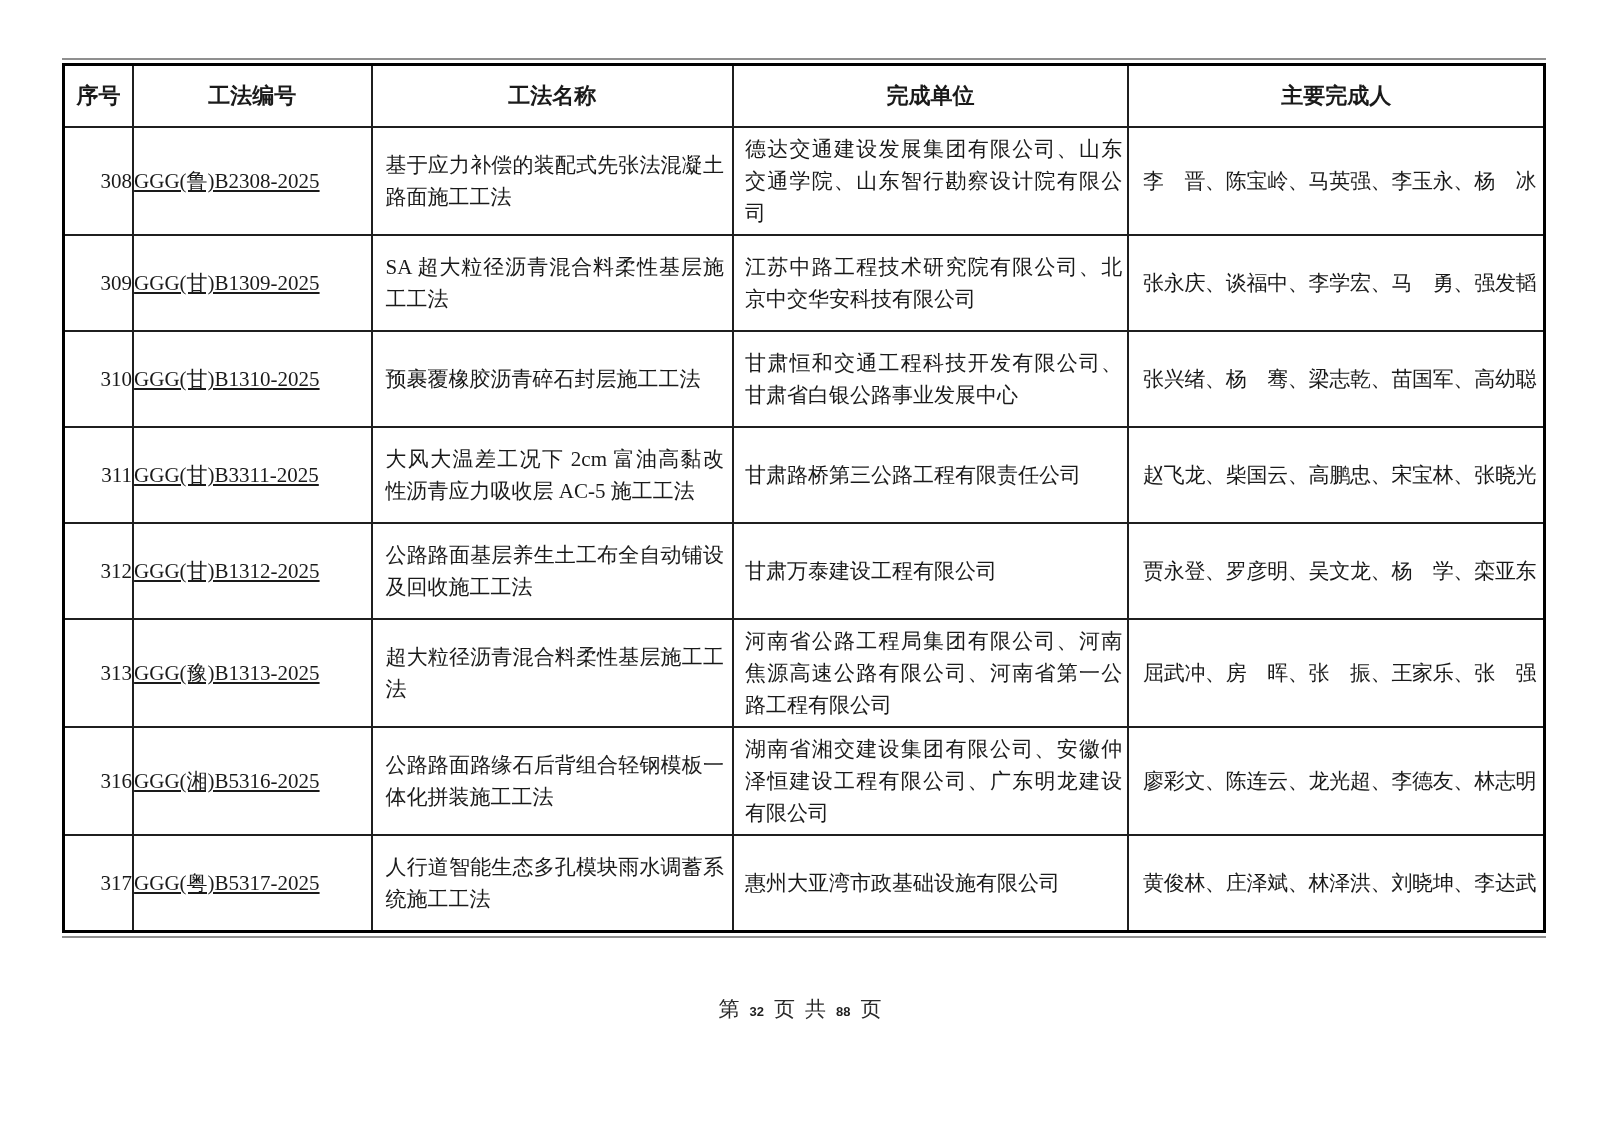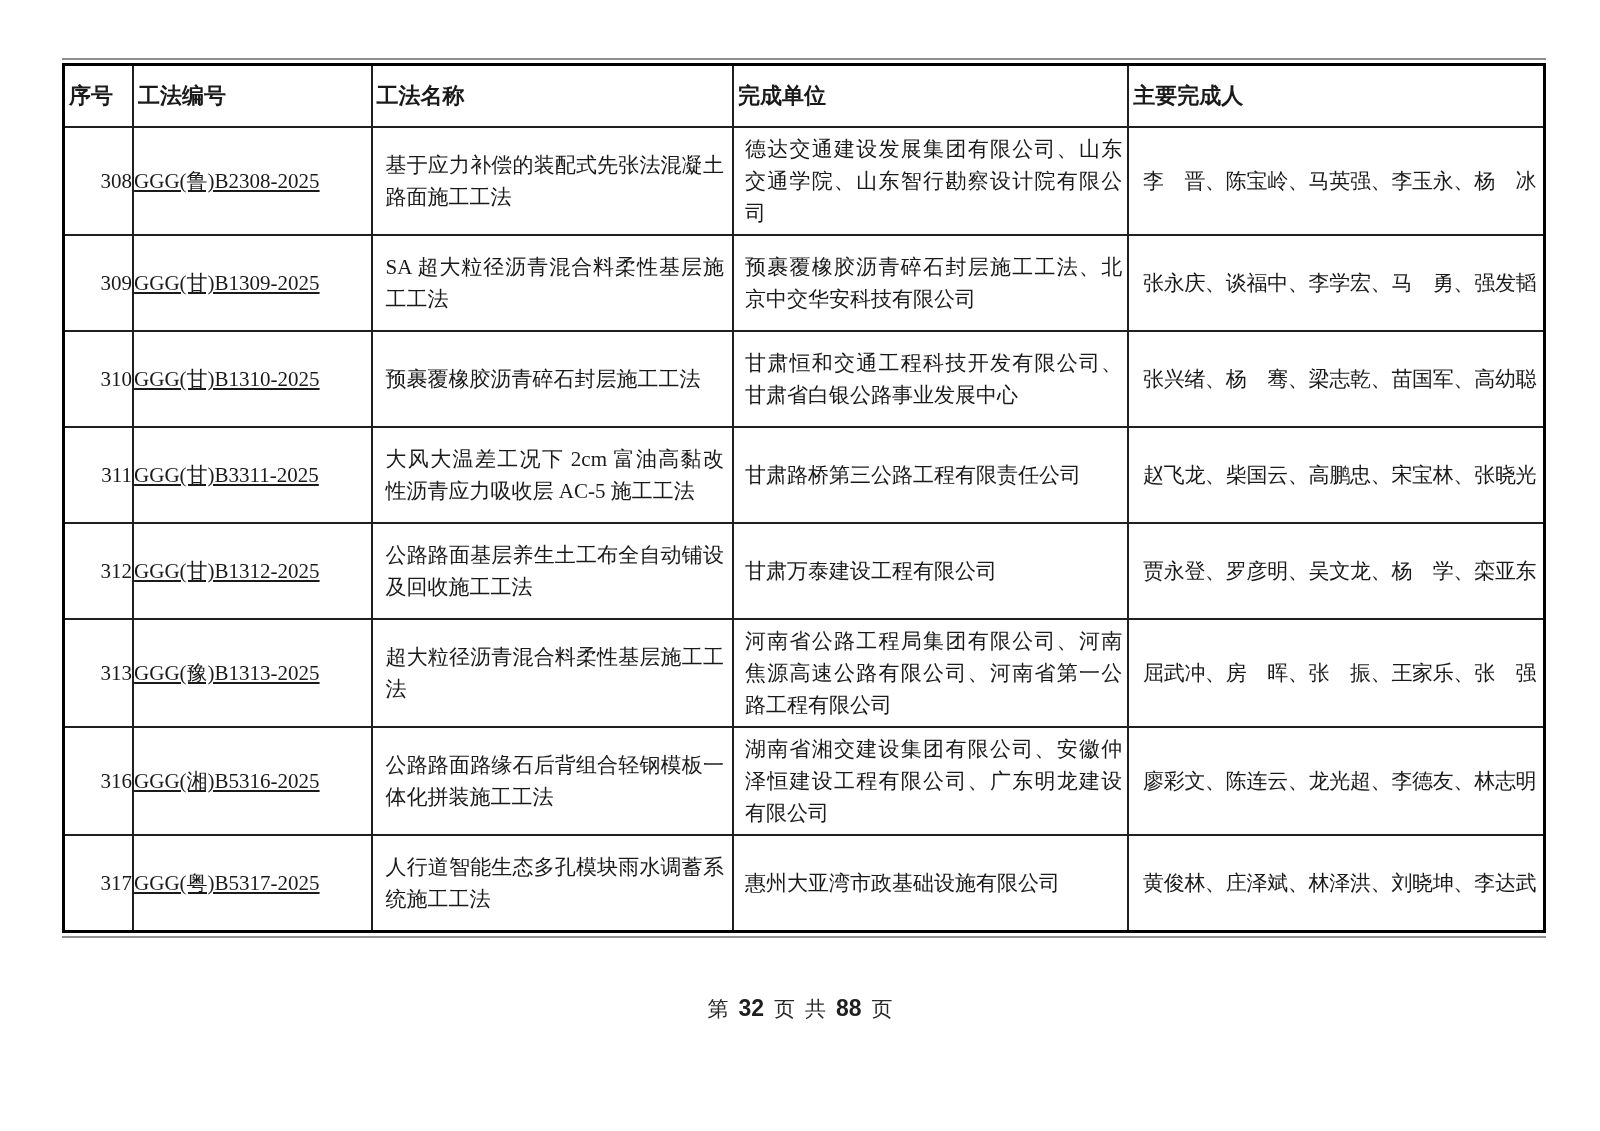--- a/index.html
+++ b/index.html
@@ -32,21 +32,21 @@
   }
   table.methods th,
   table.methods td {
     border: 2px solid #1f1f1f;
     overflow: hidden;
   }
   table.methods th {
     height: 56px;
     font-size: 22px;
     font-weight: bold;
-    text-align: left;
+    text-align: center;
     vertical-align: middle;
     padding: 2px 4px;
   }
   table.methods td {
     font-size: 21px;
     line-height: 32px;
     vertical-align: middle;
     padding: 5px 0;
   }
   tbody tr {
@@ -80,21 +80,21 @@
     text-align: center;
     font-size: 21px;
     color: #2a2a2a;
   }
   .footer span {
     margin: 0 5px;
   }
   .footer .num {
     font-family: "Liberation Sans", sans-serif;
     font-weight: 700;
-    font-size: 23px;
+    font-size: 13px;
     color: #1f1f1f;
   }
 </style>
 </head>
 <body>
 
 <div class="table-wrap">
   <table class="methods">
     <colgroup>
       <col style="width:4.7%">
@@ -117,21 +117,21 @@
           <td class="cell-no">308</td>
           <td class="cell-code">GGG(鲁)B2308-2025</td>
           <td class="cell-name">基于应力补偿的装配式先张法混凝土路面施工工法</td>
           <td class="cell-units">德达交通建设发展集团有限公司、山东交通学院、山东智行勘察设计院有限公司</td>
           <td class="cell-contributors">李　晋、陈宝岭、马英强、李玉永、杨　冰</td>
         </tr>
         <tr>
           <td class="cell-no">309</td>
           <td class="cell-code">GGG(甘)B1309-2025</td>
           <td class="cell-name">SA 超大粒径沥青混合料柔性基层施工工法</td>
-          <td class="cell-units">预裹覆橡胶沥青碎石封层施工工法、北京中交华安科技有限公司</td>
+          <td class="cell-units">江苏中路工程技术研究院有限公司、北京中交华安科技有限公司</td>
           <td class="cell-contributors">张永庆、谈福中、李学宏、马　勇、强发韬</td>
         </tr>
         <tr>
           <td class="cell-no">310</td>
           <td class="cell-code">GGG(甘)B1310-2025</td>
           <td class="cell-name">预裹覆橡胶沥青碎石封层施工工法</td>
           <td class="cell-units">甘肃恒和交通工程科技开发有限公司、甘肃省白银公路事业发展中心</td>
           <td class="cell-contributors">张兴绪、杨　骞、梁志乾、苗国军、高幼聪</td>
         </tr>
         <tr>

